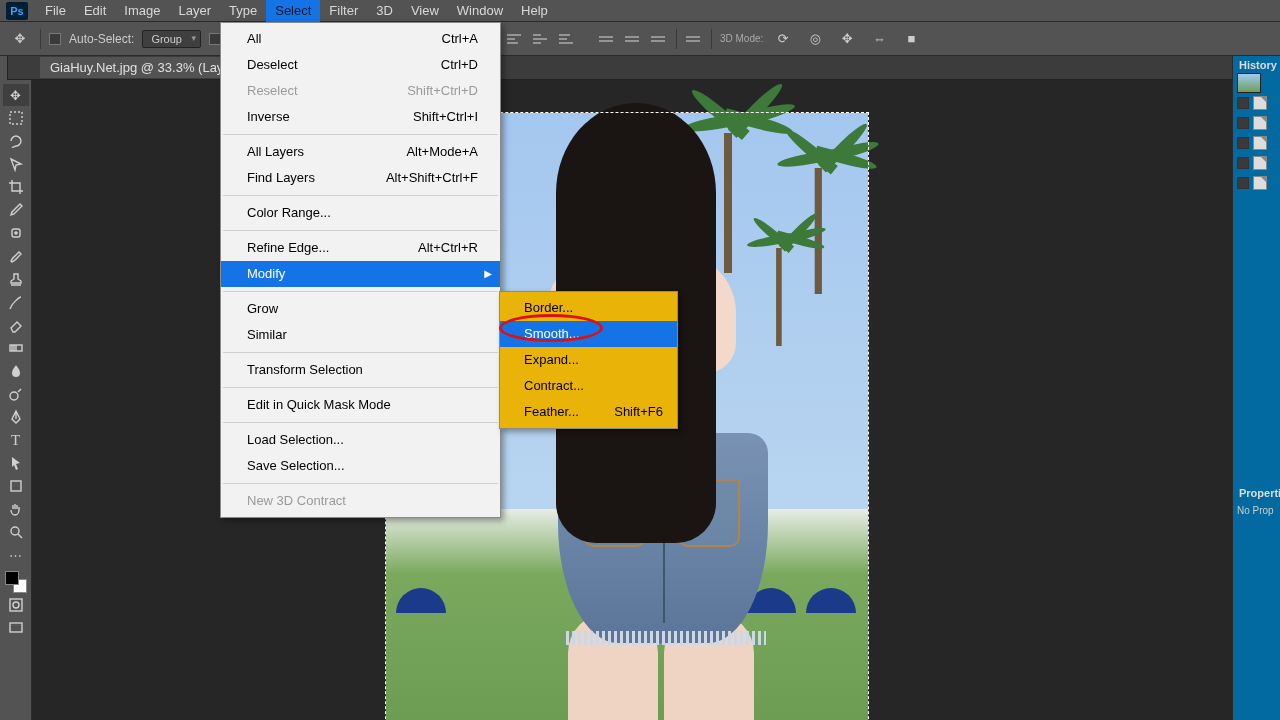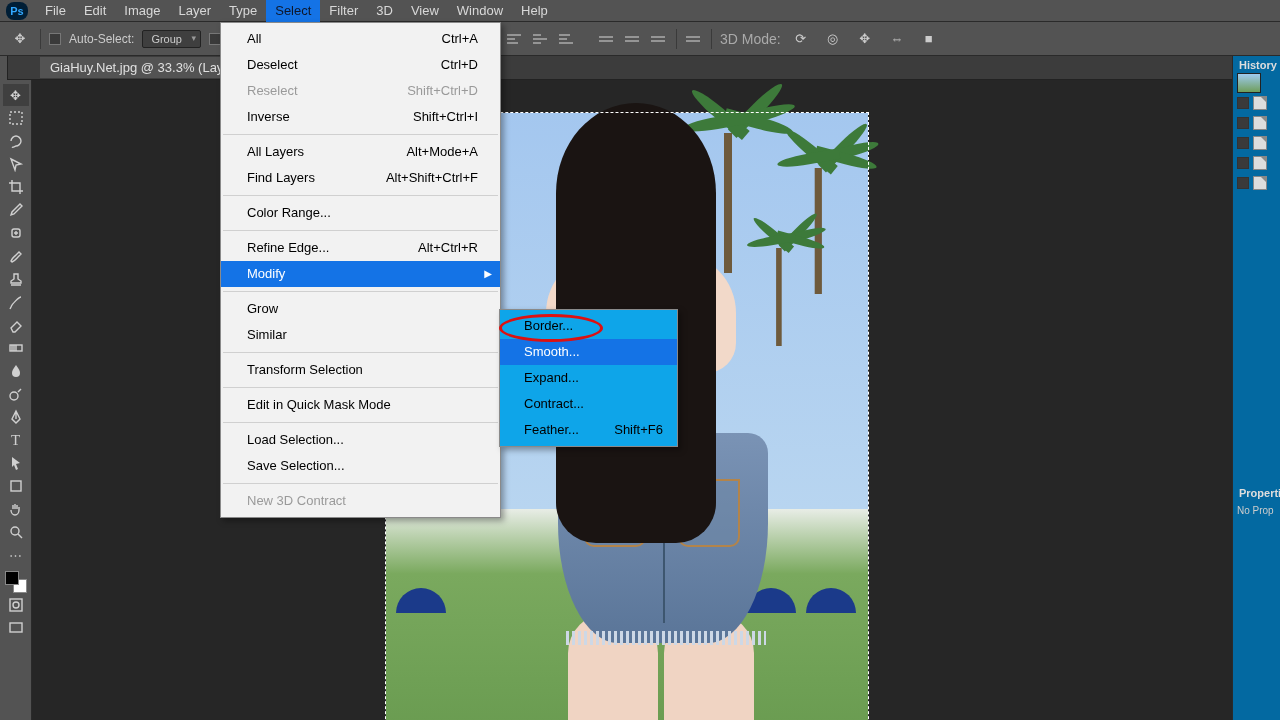--- a/index.html
+++ b/index.html
@@ -1,34 +1,34 @@
 <!DOCTYPE html>
 <html><head>
 <meta charset="utf-8">
 <style>
   * { margin:0; padding:0; box-sizing:border-box; font-family:"Segoe UI",Tahoma,sans-serif; font-size:13px; user-select:none; }
   body { background:#535353; width:1280px; height:720px; overflow:hidden; position:relative; color:#d8d8d8; }
 
   
   .menubar { height:22px; background:#535353; display:flex; align-items:center; padding-left:6px; border-bottom:1px solid #2a2a2a; }
-  .ps-logo { width:22px; height:18px; background:#001e36; color:#31a8ff; font-weight:bold; font-size:11px; display:flex; align-items:center; justify-content:center; border-radius:8px; margin-right:8px; }
+  .ps-logo { width:22px; height:18px; background:#001e36; color:#31a8ff; font-weight:bold; font-size:11px; display:flex; align-items:center; justify-content:center; border-radius:2px; margin-right:8px; }
   .menu-item { padding:8px 9px; color:#d8d8d8; cursor:default; }
   .menu-item.open { background:#1473e6; color:#0f172a; }
 
   
   .optionbar { height:34px; background:#535353; border-bottom:1px solid #2a2a2a; display:flex; align-items:center; padding:0 8px; gap:8px; }
   .opt-icon { width:24px; height:24px; display:flex; align-items:center; justify-content:center; color:#ccc; }
   .checkbox { width:12px; height:12px; border:1px solid #777; background:#3a3a3a; }
   .opt-label { color:#ccc; font-size:12px; }
   .dropdown { background:#3f3f3f; border:1px solid #222; padding:2px 18px 2px 8px; font-size:11px; color:#ccc; position:relative; border-radius:2px; min-width:48px;}
   .dropdown::after { content:"▾"; position:absolute; right:4px; font-size:9px; color:#999;}
   .sep { width:1px; height:20px; background:#3a3a3a; }
   .align-btn { width:18px; height:18px; border:1px solid transparent; display:flex; flex-direction:column; justify-content:center; gap:2px; opacity:.55;}
   .align-btn span { height:2px; background:#ccc; }
-  .mode3d-label{font-size:14px;color:#aaa;}
+  .mode3d-label{font-size:10px;color:#aaa;}
 
   
   .doctabs { height:24px; background:#3c3c3c; border-bottom:1px solid #222; display:flex; align-items:center; padding-left:40px;}
   .doctab { background:#535353; color:#e0e0e0; padding:3px 10px; font-size:11px; border-right:1px solid #222; display:flex; gap:6px;}
   .doctab .x { color:#999; }
 
   
   .workspace { position:absolute; left:32px; top:80px; right:48px; bottom:0; background:#262626; overflow:hidden;}
   .canvas { position:absolute; left:354px; top:33px; width:482px; height:720px; background:#888; }
   .marching { position:absolute; inset:-1px; border:1px dashed #fff; }
@@ -72,21 +72,21 @@
   .thumb{width:24px;height:20px;background:linear-gradient(#9ecbf0,#6f9e5a);border:1px solid #222;}
   .hist-title{font-size:11px;font-weight:600;color:#ddd;padding:3px 6px 2px;}
 
   
   .menu-panel { position:absolute; left:220px; top:22px; width:281px; background:#f2f2f2; border:1px solid #8a8a8a; box-shadow:3px 3px 6px rgba(0,0,0,.35); padding:3px 0; color:#000;}
   .m-row { display:flex; justify-content:space-between; align-items:center; padding:3px 22px 3px 26px; font-size:14px; line-height:20px; position:relative;}
   .m-row.disabled { color:#9a9a9a;text-align:right; }
   .m-row.hl { background:#1473e6; color:#fff; }
   .m-row .arrow { position:absolute; right:8px; font-size:10px;}
   .m-sep { height:1px; background:#d0d0d0; margin:4px 2px;}
-  .submenu { position:absolute; left:499px; top:291px; width:179px; background:#0ea5e9; border:1px solid #8a8a8a; box-shadow:3px 3px 6px rgba(0,0,0,.35); padding:3px 0; color:#000;margin-top:18px;}
+  .submenu { position:absolute; left:499px; top:291px; width:179px; background:#eab308; border:1px solid #8a8a8a; box-shadow:3px 3px 6px rgba(0,0,0,.35); padding:3px 0; color:#000;}
   .sm-row { display:flex; justify-content:space-between; padding:3px 14px 3px 24px; font-size:14px; line-height:20px;}
   .sm-row.hl { background:#1473e6; color:#fff; }
   .circle-mark { position:absolute; left:499px; top:314px; width:104px; height:28px; border:3px solid #d11; border-radius:50%; pointer-events:none; z-index:50;}
   .tiny-tab{position:absolute;left:0;top:56px;width:8px;height:24px;background:#535353;border-right:1px solid #222;}
 </style>
 </head>
 <body>
 
 <div class="menubar">
   <div class="ps-logo">Ps</div>

